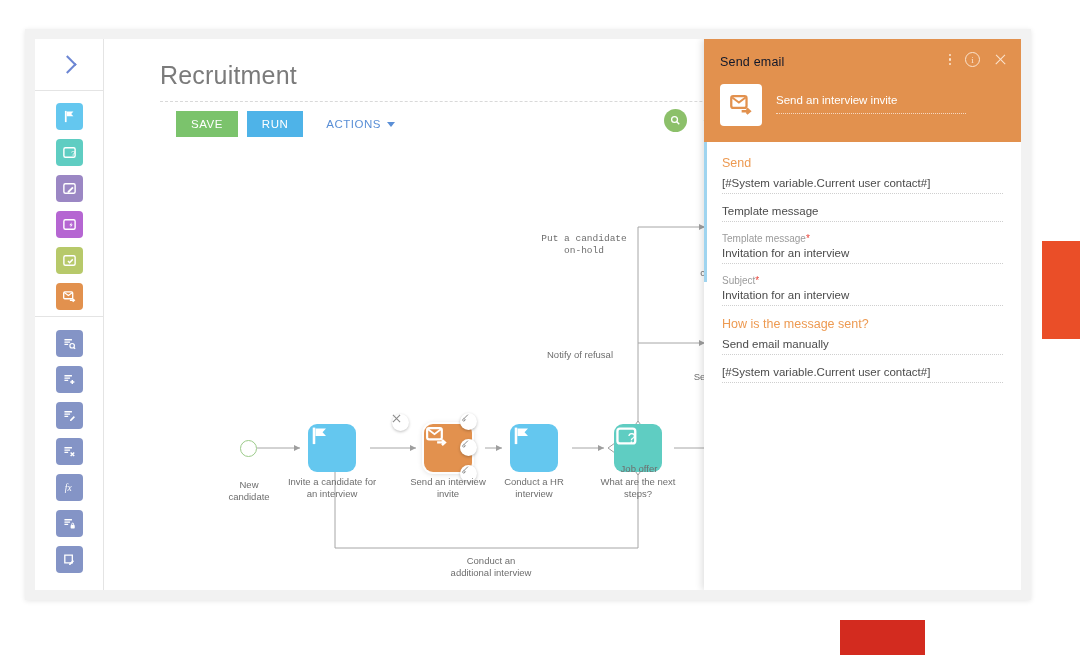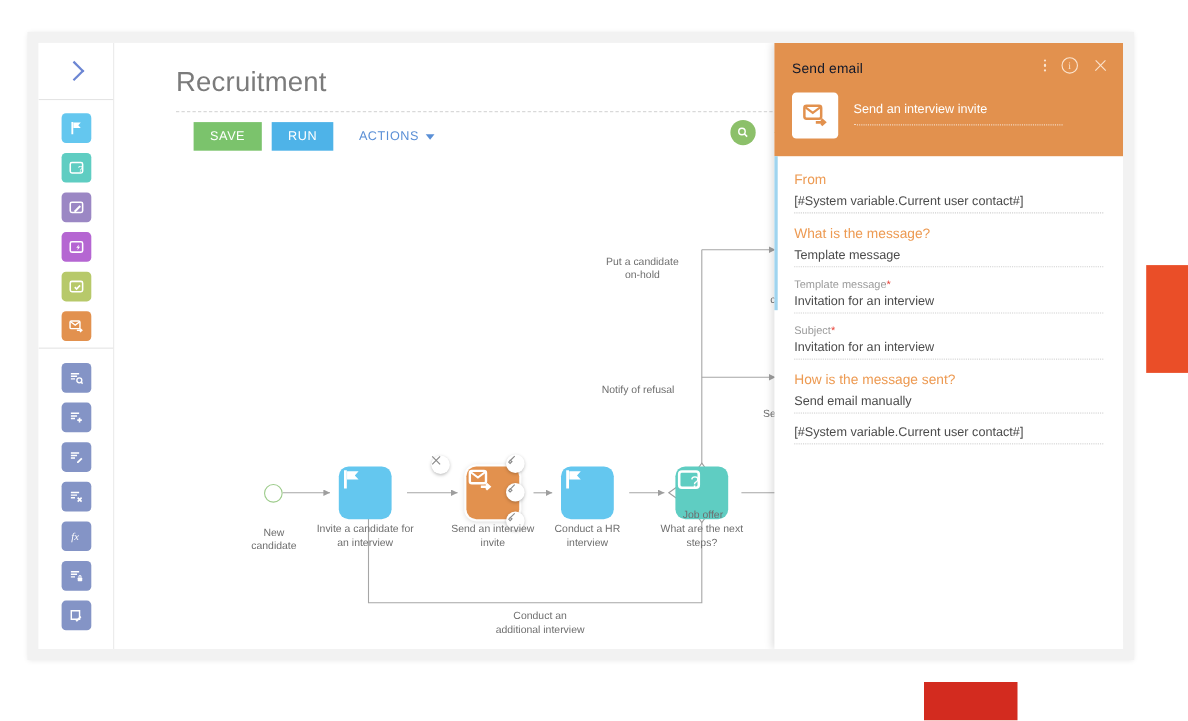--- a/index.html
+++ b/index.html
@@ -424,21 +424,21 @@
 
         <div class="node orange" style="left:609px; top:176px; width:48px; height:48px;">
           <svg width="25" height="25" viewBox="0 0 16 16">
                 <rect x="2" y="2.6" width="9.4" height="7.2" rx="1.2" stroke="#fff" stroke-width="1.4" fill="none"></rect>
                 <path d="M2.6 3.4l4.1 3.1 4.1-3.1" stroke="#fff" stroke-width="1.2" fill="none"></path>
                 <path d="M8.4 11.8h4.8m-1.7-1.7l1.9 1.7-1.9 1.7" stroke="#fff" stroke-width="1.5" fill="none"></path>
               </svg>
         </div>
         <div class="nlabel" style="left:572px; top:228px; width:122px;">Send a decline letter</div>
 
-        <div class="elabel" style="left:428px; top:90px; width:104px; white-space:pre-line;">Put a candidate
+        <div class="elabel" style="left:428px; top:90px; width:104px; white-space:pre-line;font-family:Liberation Mono, monospace;">Put a candidate
 on-hold</div>
         <div class="elabel" style="left:420px; top:206px; width:112px;">Notify of refusal</div>
         <div class="elabel" style="left:500px; top:320px; width:70px;">Job offer</div>
         <div class="elabel" style="left:312px; top:412px; width:150px; white-space:pre-line;">Conduct an
 additional interview</div>
       </div>
 
       <div class="panel">
         <div class="panel-head">
           <div class="panel-title">Send email</div>
@@ -464,27 +464,26 @@
               <div class="sub-rule"></div>
             </div>
           </div>
         </div>
 
         <div class="panel-scroll"></div>
 
         <div class="panel-body">
 
           <div class="fgroup">
-            <div class="flabel-head">From</div>
+            <div class="flabel-head">Send</div>
             <div class="fval">[#System variable.Current user contact#]</div>
           </div>
 
 
           <div class="fgroup">
-            <div class="flabel-head">What is the message?</div>
             <div class="fval">Template message</div>
           </div>
 
           <div class="fgroup">
             <div class="flabel-small">
               <span>Template message</span><span class="req">*</span>
             </div>
             <div class="fval">Invitation for an interview</div>
           </div>
 

